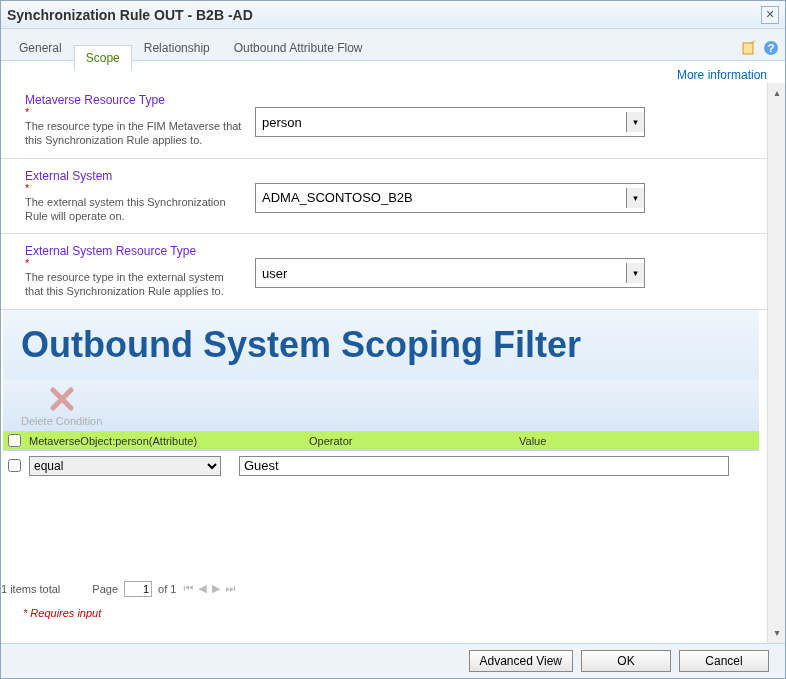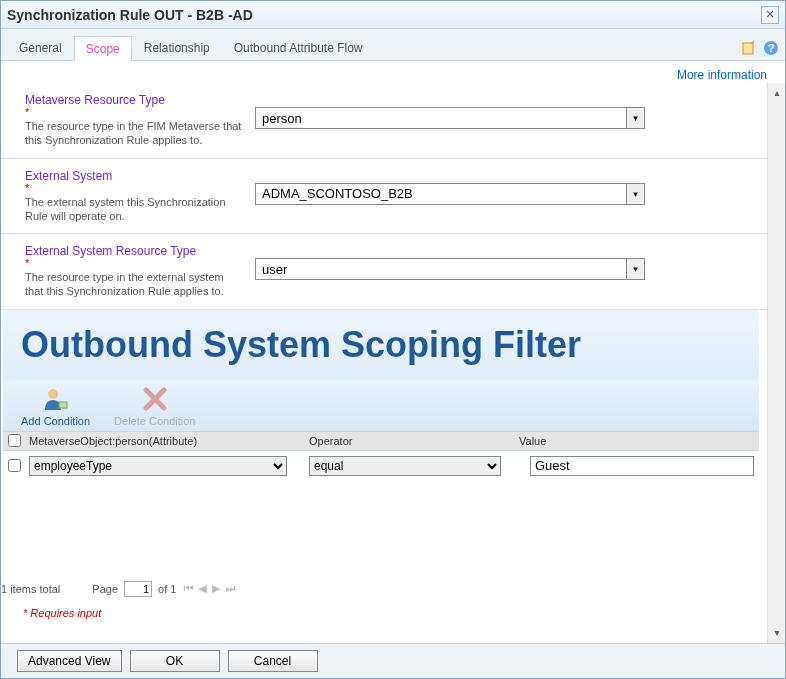--- a/index.html
+++ b/index.html
@@ -3,66 +3,66 @@
 <meta charset="utf-8">
 <style>
   * { box-sizing: border-box; margin: 0; padding: 0; font-family: "Segoe UI", Tahoma, Arial, sans-serif; }
   body { background: #fff; width: 786px; height: 679px; overflow: hidden; }
   .dialog { width: 786px; height: 679px; border: 1px solid #8ba8c0; position: relative; display: flex; flex-direction: column; }
   .titlebar { background: linear-gradient(#f6f9fc,#e4eef7); border-bottom: 1px solid #c8d6e4; display: flex; align-items: center; padding: 4px 6px; height: 28px; }
   .titlebar .title { font-weight: bold; font-size: 14px; color: #333; flex: 1; }
   .titlebar .closebtn { width: 18px; height: 18px; border: 1px solid #9db3c8; background: #f0f6fb; display: flex; align-items: center; justify-content: center; font-size: 11px; color: #555; cursor: pointer; }
   .tabbar { background: #eef3f8; border-bottom: 1px solid #c8d6e4; display: flex; align-items: center; padding: 6px 6px 0 6px; height: 32px; }
   .tab { font-size: 12px; color: #555; padding: 5px 11px; border: 1px solid transparent; border-bottom: none; cursor: pointer; }
-  .tab.active { background: #fff; border: 1px solid #c8d6e4; border-bottom: 1px solid #fff; color: #ec4899; position: relative; top: 1px; }
+  .tab.active { background: #fff; border: 1px solid #c8d6e4; border-bottom: 1px solid #fff; color: #4d7c0f; position: relative; top: 10px; }
   .tabbar .spacer { flex: 1; }
   .tabbar .iconbtn { margin-left: 6px; display: inline-flex; }
   .moreinfo { text-align: right; padding: 4px 18px 0 0; }
   .moreinfo a { color: #0066cc; font-size: 12px; text-decoration: none; cursor: pointer; }
   .content { flex: 1; display: flex; position: relative; overflow: hidden; }
   .scroll-area { flex: 1; overflow: hidden; padding: 0; }
   .scrollbar { width: 18px; background: #f0f0f0; border-left: 1px solid #ddd; position: relative; }
   .scroll-up, .scroll-down { width: 16px; height: 16px; position: absolute; left: 1px; font-size: 10px; text-align: center; line-height: 16px; color: #666; cursor: pointer; }
   .scroll-up { top: 2px; }
   .scroll-down { bottom: 2px; }
 
   .fieldrow { display: flex; border-bottom: 1px solid #ddd; padding: 10px 14px 10px 24px; }
   .fieldrow .labelcol { width: 230px; padding-right: 12px; }
   .fieldrow .labelcol .lbl { font-size: 12px; color: #6d28d9; }
   .fieldrow .labelcol .req { color: #c00; font-size: 11px; display: block; line-height: 6px; margin-top: 2px; }
   .fieldrow .labelcol .desc { font-size: 11px; color: #555; margin-top: 4px; line-height: 1.3; }
   .fieldrow .inputcol { flex: 1; padding-top: 14px; }
-  .select-like { width: 390px; height: 22px; border: 1px solid #888; background: #fff; display: flex; align-items: center; padding: 0 0 0 6px; font-size: 13px; position: relative; }
+  .select-like { width: 390px; height: 30px; border: 1px solid #888; background: #fff; display: flex; align-items: center; padding: 0 0 0 6px; font-size: 13px; position: relative; }
   .select-like .arrow { width: 18px; height: 20px; background: #efefef; border-left: 1px solid #888; display: flex; align-items: center; justify-content: center; margin-left: auto; font-size: 9px; }
 
   .scoping-header { background: linear-gradient(#eef5fc,#e1edf9); padding: 14px 18px; margin: 0 8px 0 2px;}
   .scoping-header h1 { font-size: 36px; font-weight: 600; color: #1c5a9c; font-family: "Segoe UI Light","Segoe UI",Arial,sans-serif; }
   .toolbar { background: linear-gradient(#eaf2fb,#d8e7f6); padding: 6px 18px 4px 18px; display: flex; gap: 24px; margin: 0 8px 0 2px;}
   .toolbtn { display: inline-flex; flex-direction: column; align-items: center; font-size: 11px; cursor: pointer; }
   .toolbtn svg { margin-bottom: 3px; }
   .toolbtn.add { color: #1c5a9c; }
   .toolbtn.delete { color: #b0b0b0; pointer-events: none; }
   .cond-table { margin: 0 8px 0 2px; }
-  .cond-head { display: flex; background: #e5e5e5; border-top: 1px solid #c8d6e4; border-bottom: 1px solid #c8d6e4; font-size: 11px; color: #333; }
+  .cond-head { display: flex; background: #bef264; border-top: 1px solid #c8d6e4; border-bottom: 1px solid #c8d6e4; font-size: 11px; color: #333; }
   .cond-head .chk, .cond-row .chk { width: 22px; display: flex; align-items: center; justify-content: center; }
   .cond-head .col, .cond-row .col { padding: 3px 4px; }
   .cond-head .c-attr, .cond-row .c-attr { width: 280px; }
   .cond-head .c-op, .cond-row .c-op { width: 210px; }
   .cond-head .c-val, .cond-row .c-val { flex: 1; }
   .cond-row { display: flex; align-items: center; padding: 2px 0; }
   .cond-row select { width: 95%; height: 20px; font-size: 12px; border: 1px solid #888; }
-  .cond-row input[type=text] { width: 95%; height: 20px; font-size: 13px; border: 1px solid #888; padding: 4px 4px; margin-left: 11px; }
+  .cond-row input[type=text] { width: 95%; height: 20px; font-size: 13px; border: 1px solid #888; padding: 4px 4px; }
 
   .pager { margin: 100px 18px 6px 0; text-align: right; font-size: 11px; color: #555; display: flex; align-items: center; gap: 6px; }
   .pager input { width: 28px; height: 16px; font-size: 11px; text-align: right; border: 1px solid #aaa; padding-right: 2px;}
   .pager .navicons span { color: #bbb; padding: 0 1px; }
 
   .reqnote { color: #c00; font-size: 11px; padding: 4px 0 6px 22px; font-style: italic; }
 
-  .footer { background: #eef3f8; border-top: 1px solid #c8d6e4; padding: 6px 16px; display: flex; gap: 8px; }
+  .footer { background: #eef3f8; border-top: 1px solid #c8d6e4; padding: 6px 16px; display: flex; justify-content: flex-end; gap: 8px; }
   .btn { min-width: 90px; height: 22px; font-size: 12px; border: 1px solid #888; background: linear-gradient(#fefefe,#e6e6e6); cursor: pointer; padding: 0 10px;}
 </style>
 </head>
 <body>
 
 <div class="dialog">
 
   <div class="titlebar">
     <div class="title">Synchronization Rule OUT - B2B -AD</div>
     <div class="closebtn">
@@ -138,28 +138,20 @@
             <span class="arrow">▾</span>
           </div>
         </div>
       </div>
 
       <div class="scoping-header">
         <h1>Outbound System Scoping Filter</h1>
       </div>
 
       <div class="toolbar">
-        <div class="toolbtn add">
-          <svg width="26" height="26" viewBox="0 0 26 26">
-              <circle cx="10" cy="8" r="5" fill="#f2c58f"></circle>
-              <path d="M2 24 Q2 14 10 14 Q18 14 18 24 Z" fill="#3a75b5"></path>
-              <rect x="16" y="16" width="8" height="6" fill="#bde0a6" stroke="#6aa84f"></rect>
-            </svg>
-          <span>Add Condition</span>
-        </div>
         <div class="toolbtn delete">
           <svg width="26" height="26" viewBox="0 0 26 26">
               <path d="M4 4 L22 22 M22 4 L4 22" stroke="#d9a0a0" stroke-width="5" stroke-linecap="round"></path>
             </svg>
           <span>Delete Condition</span>
         </div>
       </div>
 
       <div class="cond-table">
         <div class="cond-head">
@@ -167,25 +159,20 @@
               <input type="checkbox" style="">
             </div>
           <div class="col c-attr">MetaverseObject:person(Attribute)</div>
           <div class="col c-op">Operator</div>
           <div class="col c-val">Value</div>
         </div>
         <div class="cond-row">
           <div class="chk">
               <input type="checkbox" style="">
             </div>
-          <div class="col c-attr">
-            <select>
-              <option>employeeType</option>
-            </select>
-          </div>
           <div class="col c-op">
             <select>
               <option>equal</option>
             </select>
           </div>
           <div class="col c-val">
             <input type="text" value="Guest" style="">
           </div>
         </div>
       </div>

